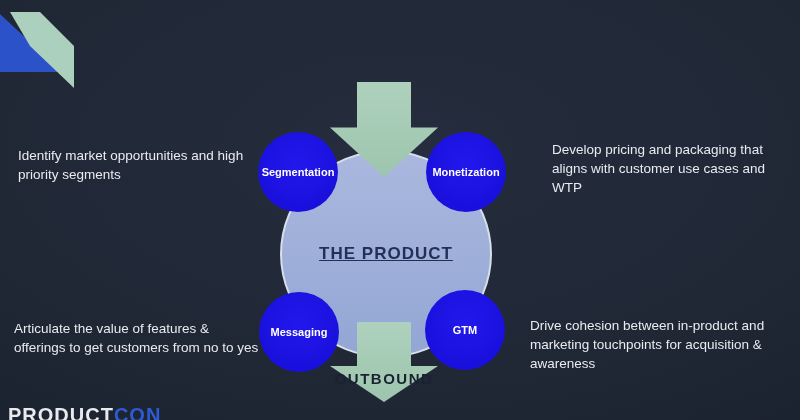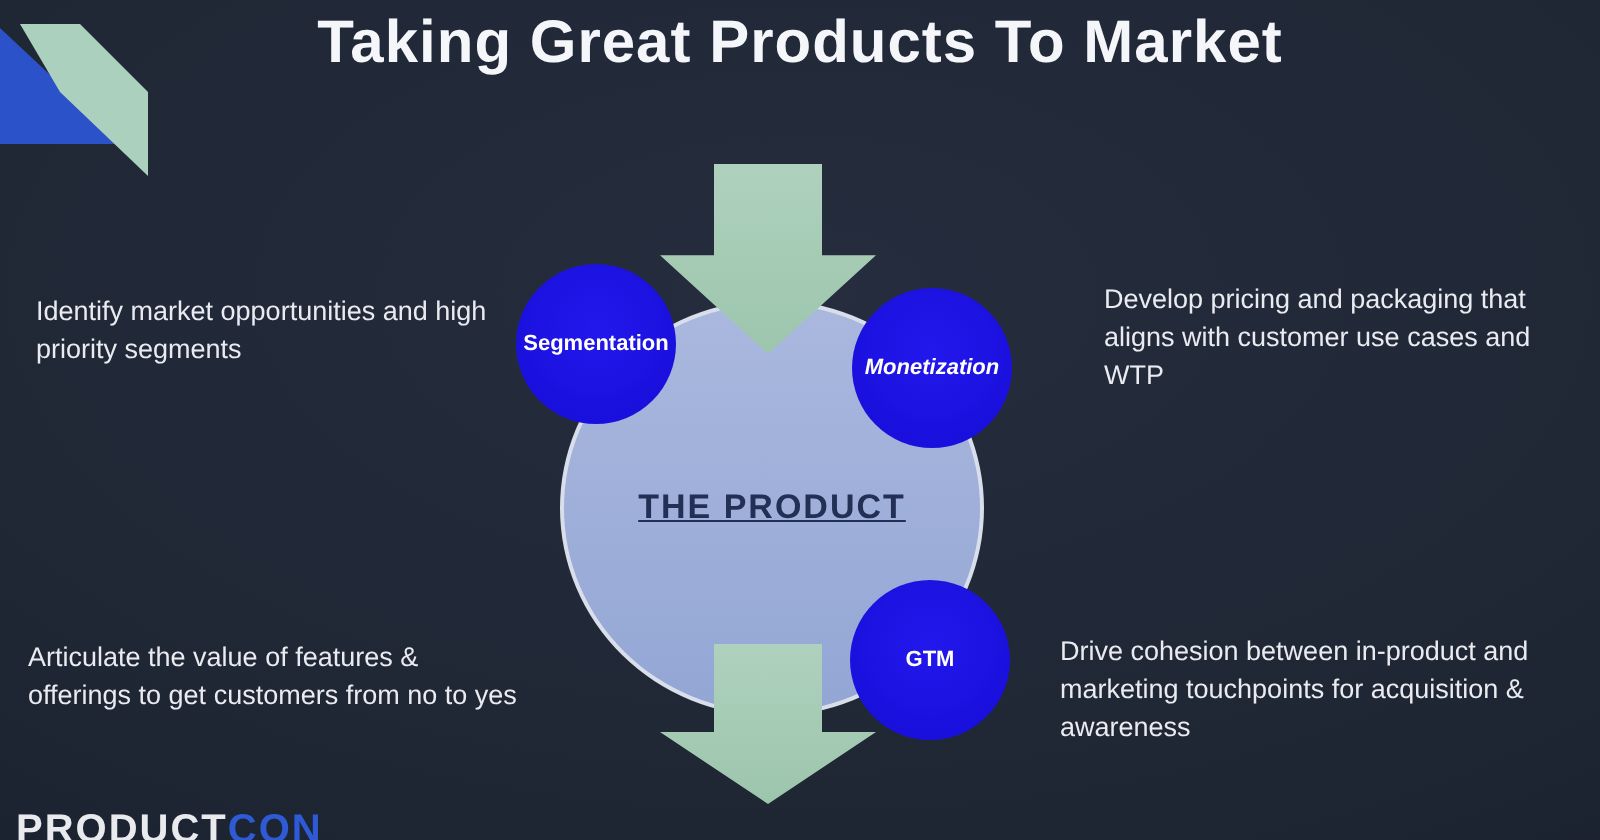--- a/index.html
+++ b/index.html
@@ -43,21 +43,21 @@
   .flow-label.inbound{left:330px;top:130px;}
   .flow-label.outbound{left:330px;top:370px;}
   
   .node{
     position:absolute;width:80px;height:80px;border-radius:50%;z-index:4;
     background:radial-gradient(circle at 50% 40%, #2218ec 0%, #1a10dd 70%);
     display:flex;align-items:center;justify-content:center;
   }
   .node-label{font-size:11px;font-weight:700;color:#ffffff;white-space:nowrap;}
   .node.tl{left:258px;top:132px;}
-  .node.tr{left:426px;top:144px;font-style:italic;}
+  .node.tr{left:426px;top:132px;}
   .node.bl{left:259px;top:292px;}
   .node.br{left:425px;top:290px;}
   
   .desc{
     position:absolute;color:#e9ebf0;font-size:13.5px;line-height:1.4;z-index:1;
   }
   .desc.tl{left:18px;top:147px;width:238px;}
   .desc.tr{left:552px;top:141px;width:246px;}
   .desc.bl{left:14px;top:320px;width:246px;}
   .desc.br{left:530px;top:317px;width:272px;}
@@ -70,34 +70,37 @@
   .footer-logo .p2{color:#2f5ad5;}
 </style>
 </head>
 <body>
 
 <div class="stage">
 
   <div class="ribbon-blue"></div>
   <div class="ribbon-green"></div>
 
-  <div class="title">Taking Great Products To Market</div>
 
   <div class="hub">
     <div class="hub-label">THE PRODUCT</div>
   </div>
 
   <div class="arrow inbound"></div>
   <div class="arrow outbound"></div>
+  <div class="flow-label outbound">OUTBOUND</div>
 
   <div class="node tl">
     <span class="node-label">Segmentation</span>
   </div>
   <div class="node tr">
     <span class="node-label">Monetization</span>
+  </div>
+  <div class="node bl">
+    <span class="node-label">Messaging</span>
   </div>
   <div class="node br">
     <span class="node-label">GTM</span>
   </div>
 
   <div class="desc tl">Identify market opportunities and high priority segments</div>
   <div class="desc tr">Develop pricing and packaging that aligns with customer use cases and WTP</div>
   <div class="desc bl">Articulate the value of features &amp; offerings to get customers from no to yes</div>
   <div class="desc br">Drive cohesion between in-product and marketing touchpoints for acquisition &amp; awareness</div>
 

